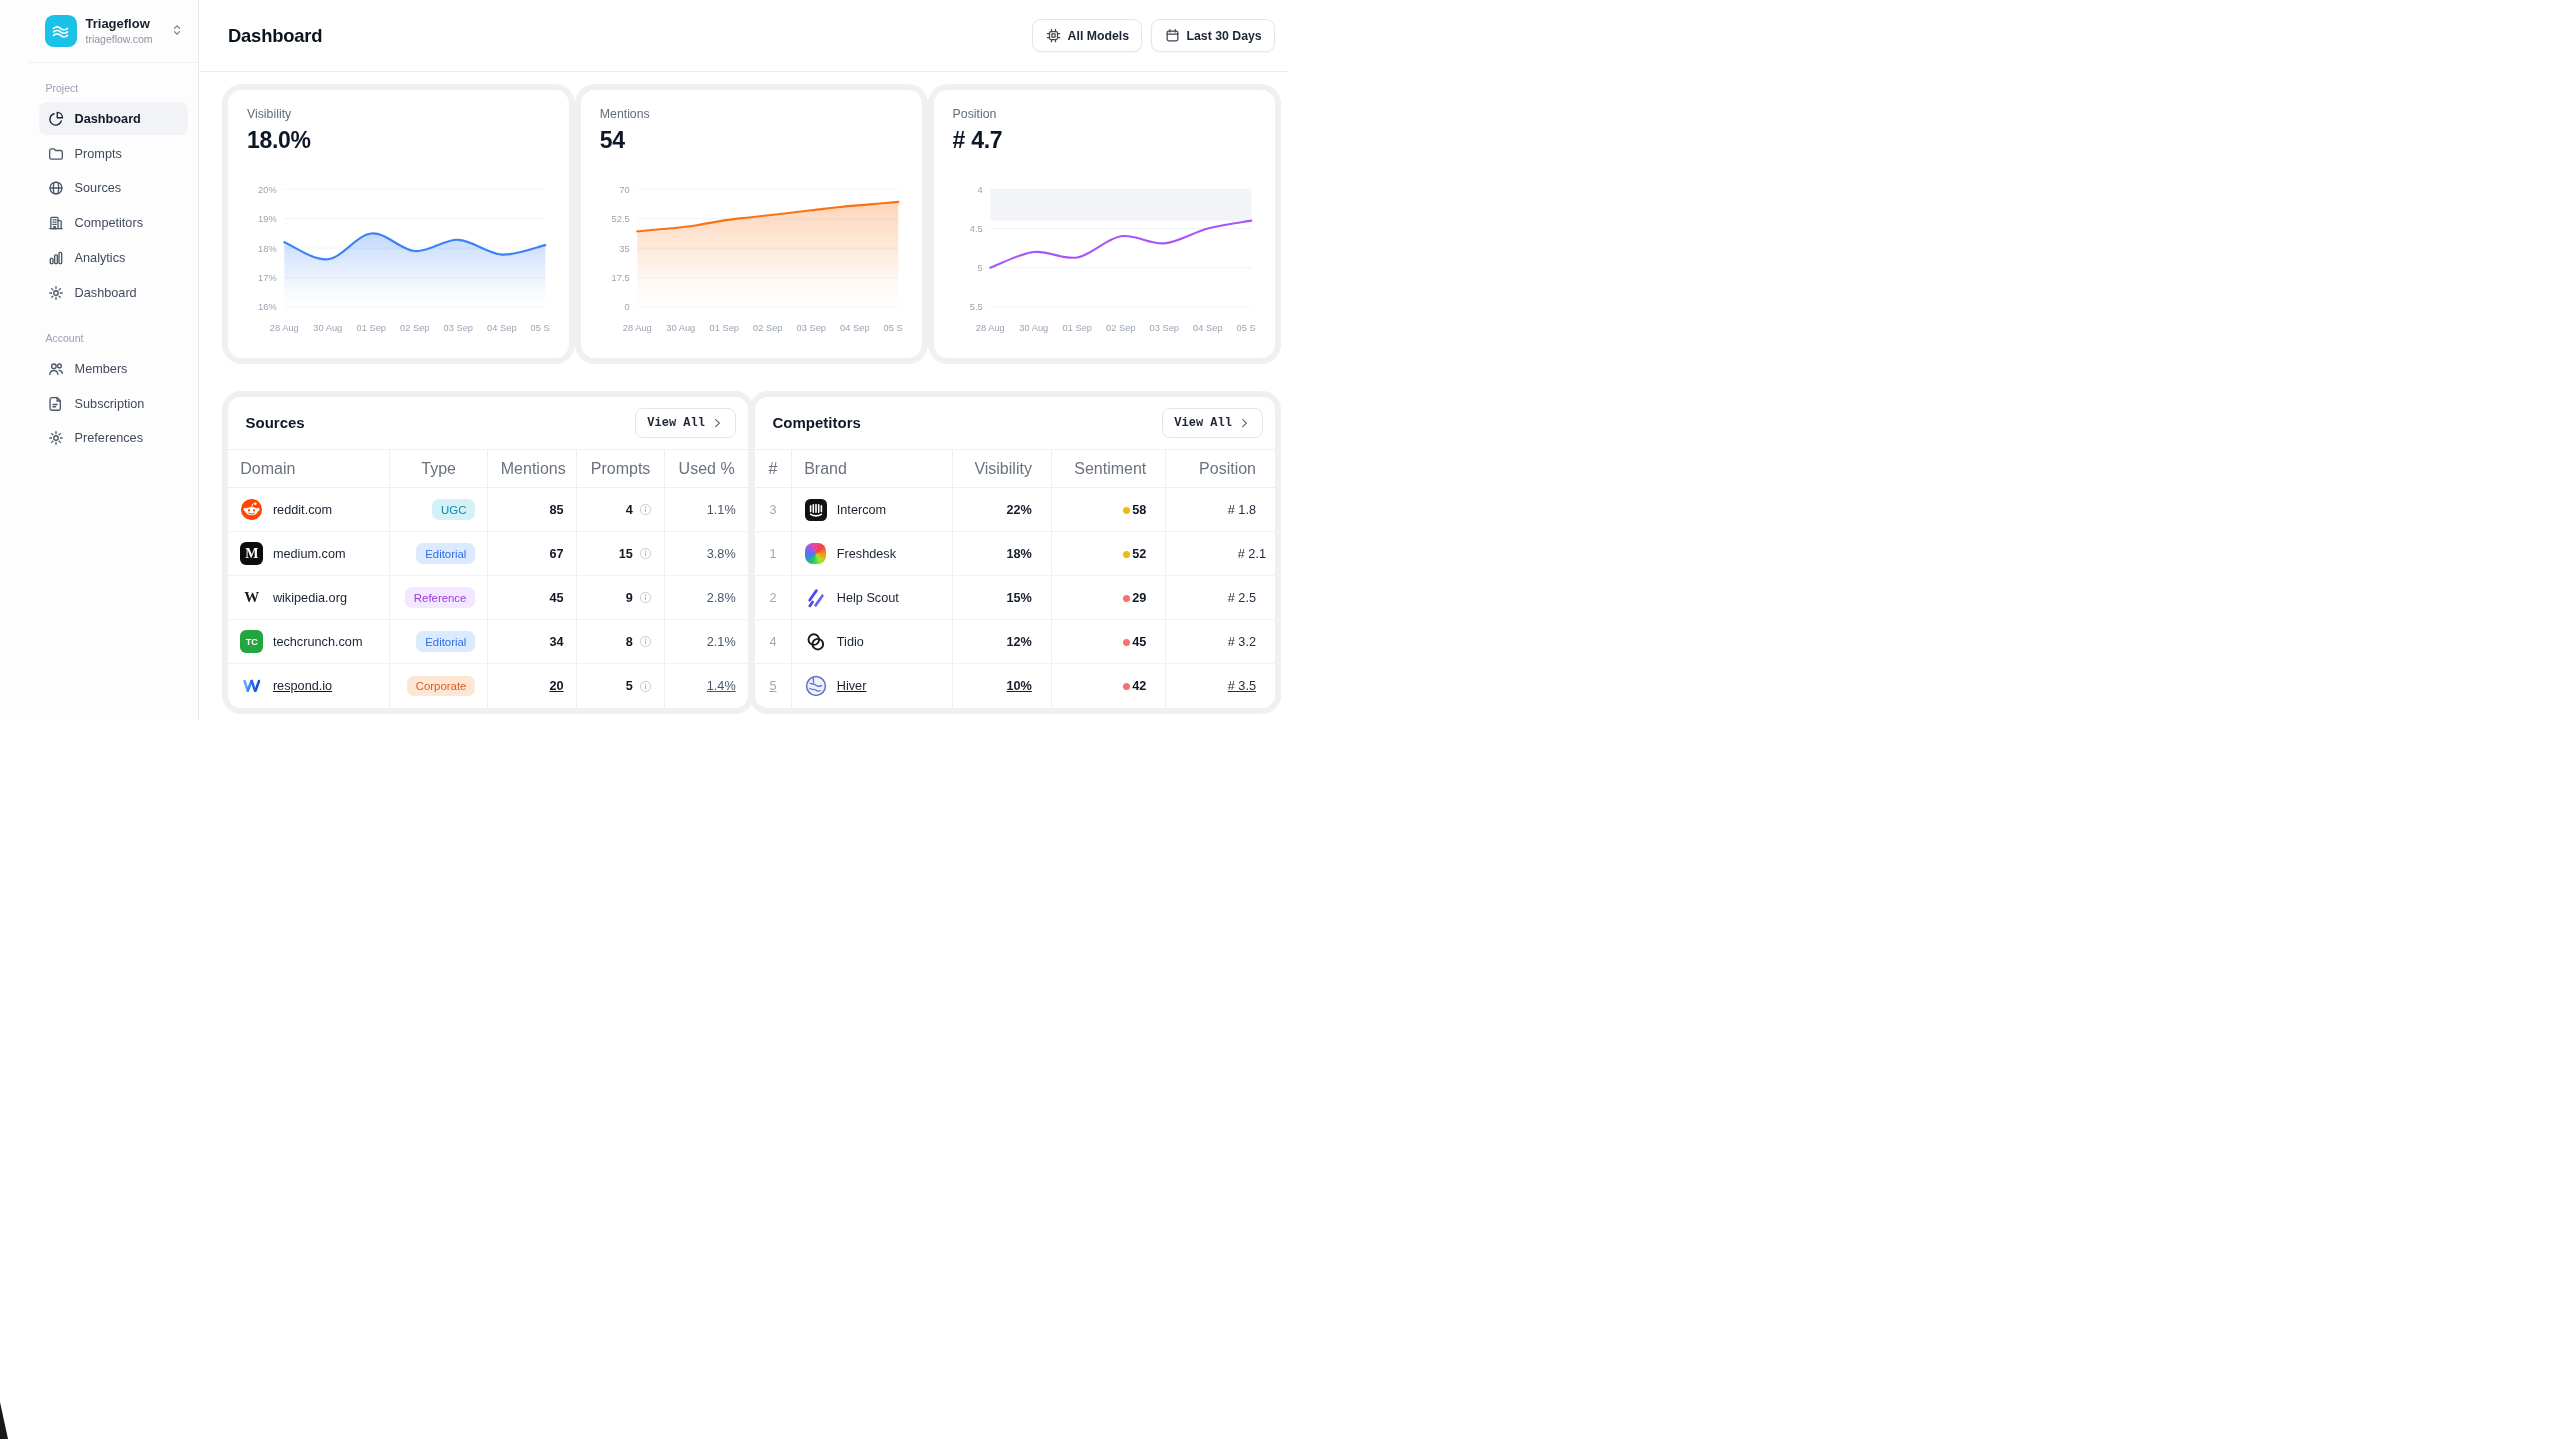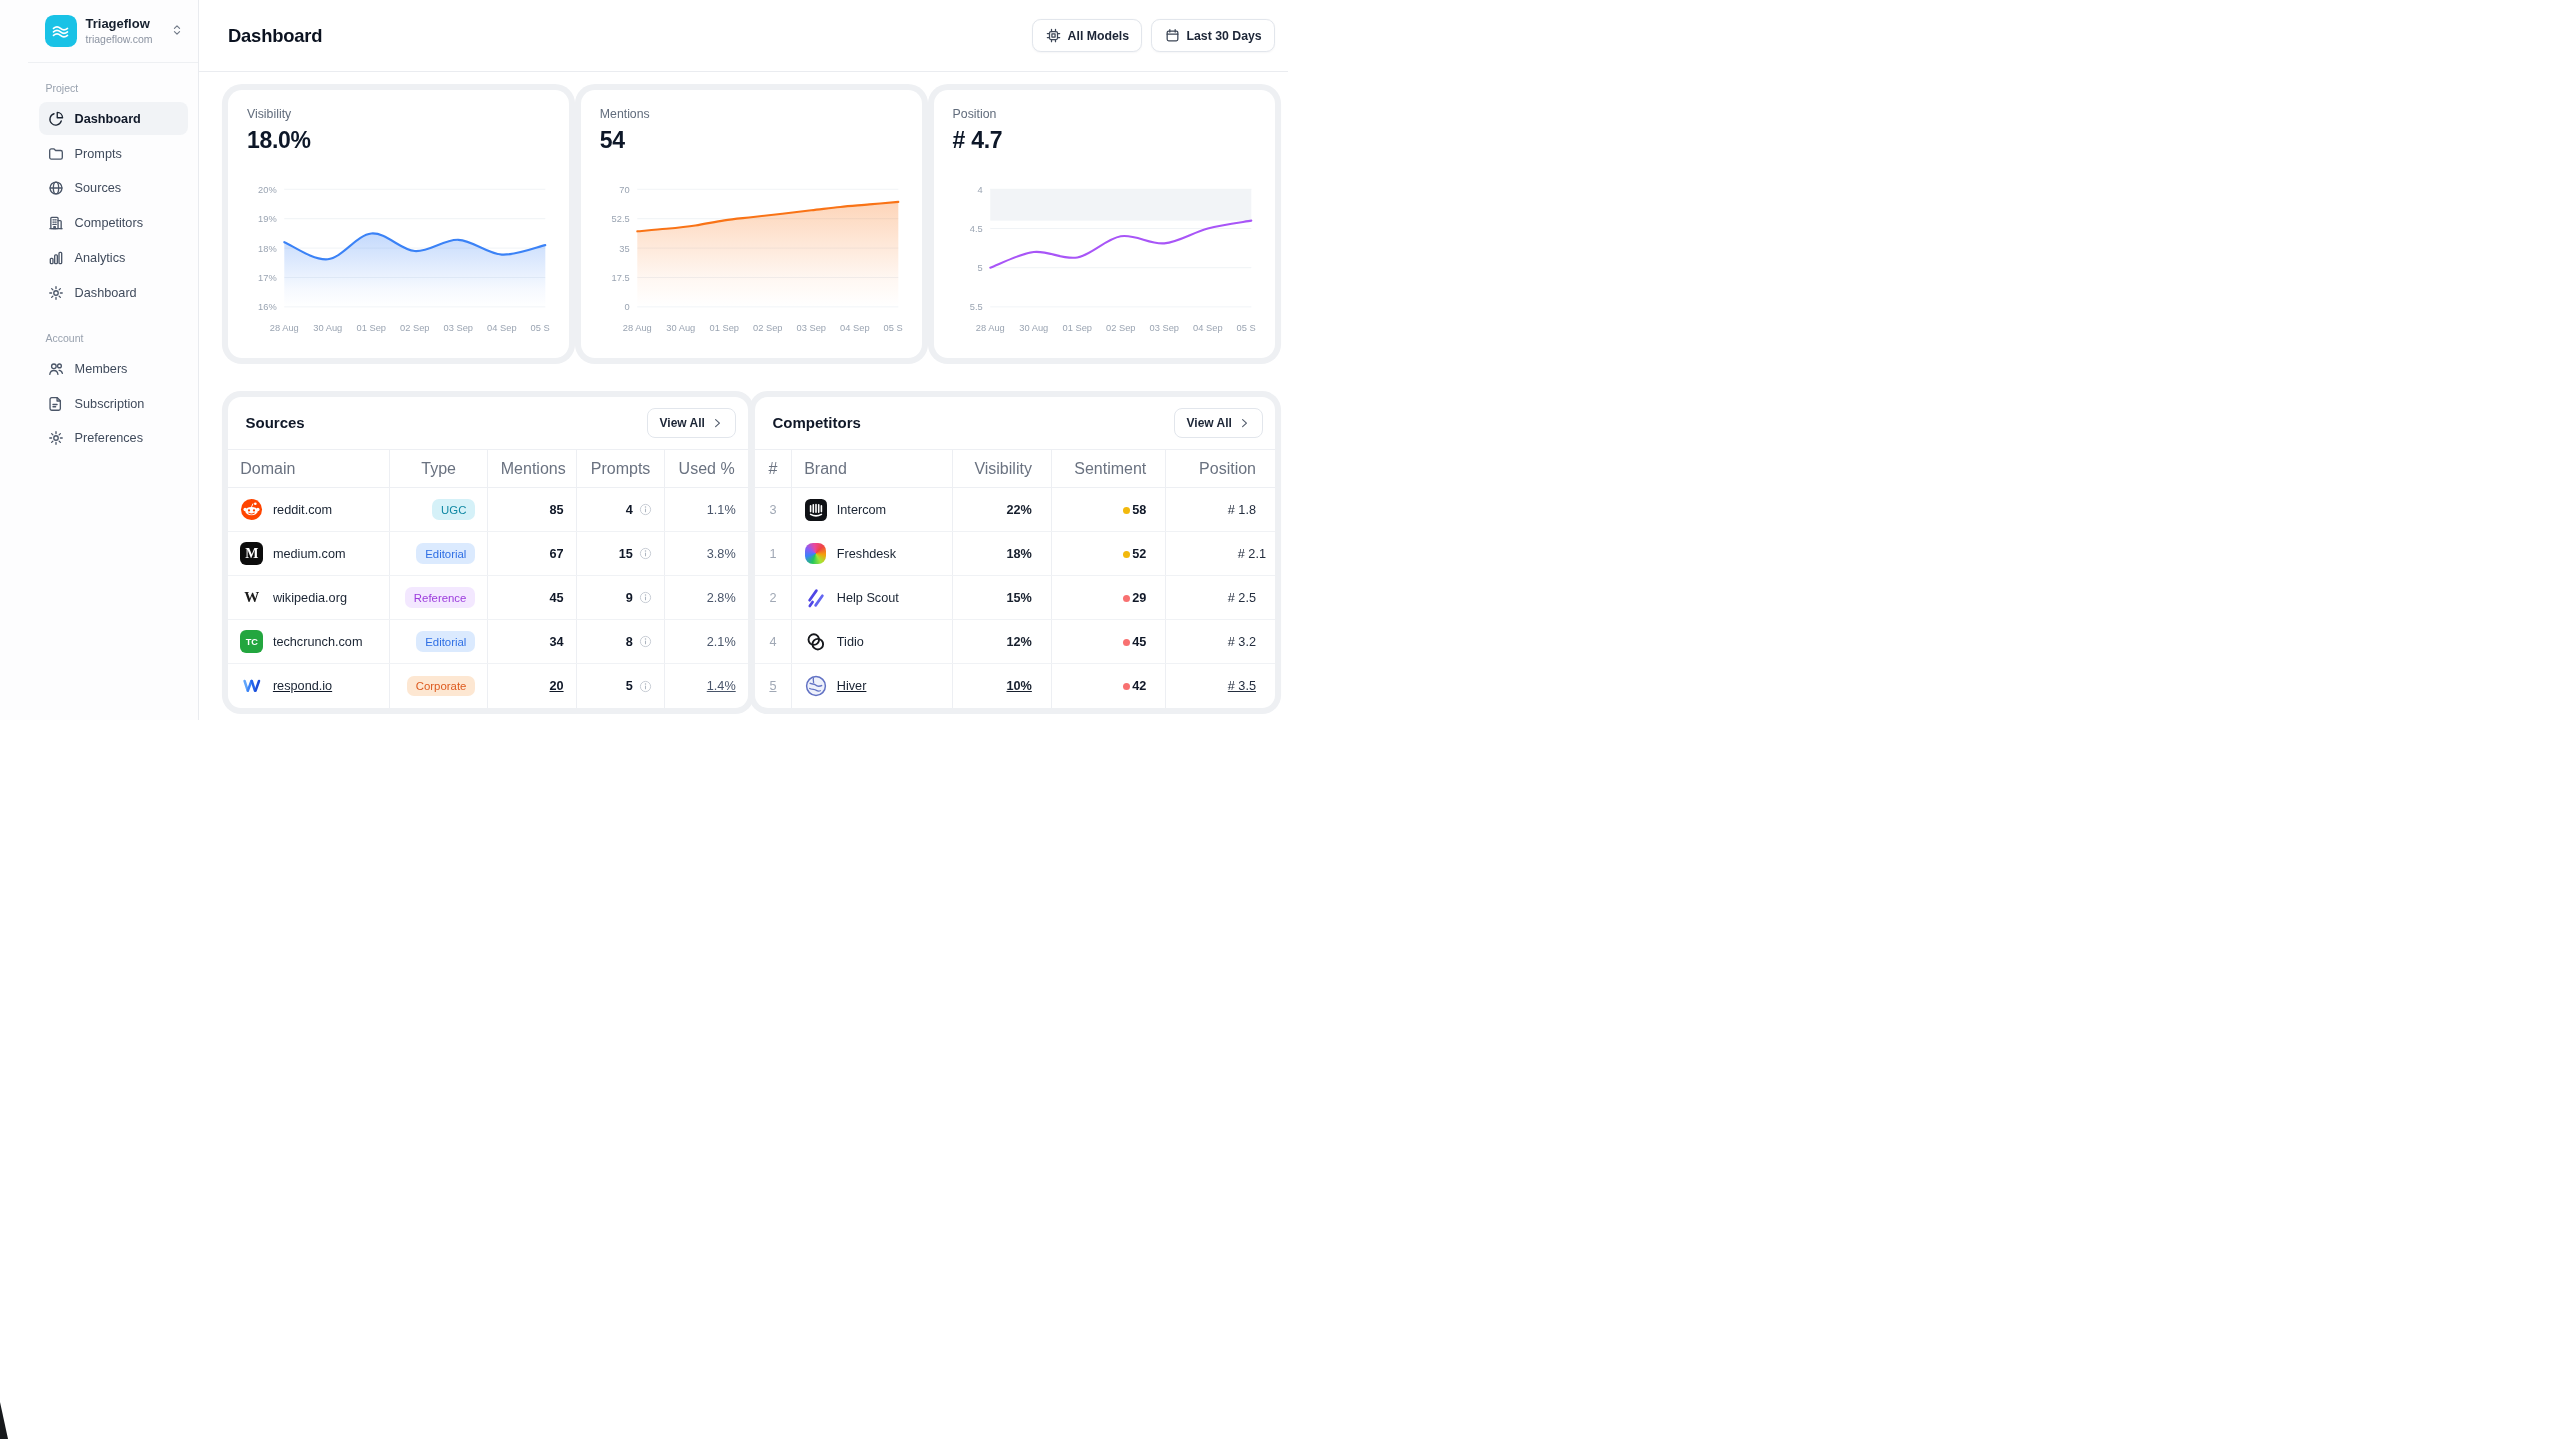--- a/index.html
+++ b/index.html
@@ -41,21 +41,21 @@
   .metric-value { font-size:23px; font-weight:700; color:#0d1728; margin-top:6.1px; letter-spacing:-0.3px; }
   .metric-chart { margin-top:auto; height:172px; }
   .metric-chart svg { width:100%; height:100%; display:block; }
 
   
   .panels { display:flex; gap:7px; margin-top:39px; }
   .panel { flex:1; background:#fff; border-radius:13px; overflow:hidden; min-width:0;
     box-shadow:0 0 0 6.1px #eef0f3, 0 0.9px 1.8px rgba(16,24,40,0.05); }
   .panel-head { display:flex; align-items:center; padding:11.4px 12.3px 11.4px 17.5px; }
   .panel-title { font-size:15px; font-weight:700; color:#101828; }
-  .view-all { margin-left:auto; display:inline-flex; align-items:center; gap:6.1px; background:#fff; border:0.9px solid #e2e6ec; border-radius:8px; height:30px; padding:0 11.4px; font-size:12px; font-weight:600; color:#1c2536; cursor:pointer; font-family:Liberation Sans, sans-serif; }
+  .view-all { margin-left:auto; display:inline-flex; align-items:center; gap:6.1px; background:#fff; border:0.9px solid #e2e6ec; border-radius:8px; height:30px; padding:0 11.4px; font-size:12px; font-weight:600; color:#1c2536; cursor:pointer; font-family:Liberation Mono, monospace; }
   .view-all .va-ico { display:flex; color:#525c6c; }
   table { width:100%; border-collapse:collapse; table-layout:fixed; }
   th { font-size:16px; font-weight:400; color:#6a7280; height:38px; padding:0 12.3px; border-top:0.9px solid #edeff3; border-bottom:0.9px solid #edeff3; white-space:nowrap; }
   td { height:44px; padding:0 12.3px; border-bottom:0.9px solid #f0f2f5; font-size:12.7px; white-space:nowrap; overflow:hidden; }
   tr:last-child td { border-bottom:none;text-decoration:underline; }
   th + th, td + td { border-left:0.9px solid #edeff3; }
   .cell-flex { display:flex; align-items:center; gap:9.6px; }
   .src-ico, .brand-ico { width:23px; height:23px; flex:0 0 23px; display:flex; align-items:center; justify-content:center; }
   .domain-name, .brand-name { font-weight:500; color:#1a2433; font-size:12.7px; }
   .t-center { text-align:right; }

